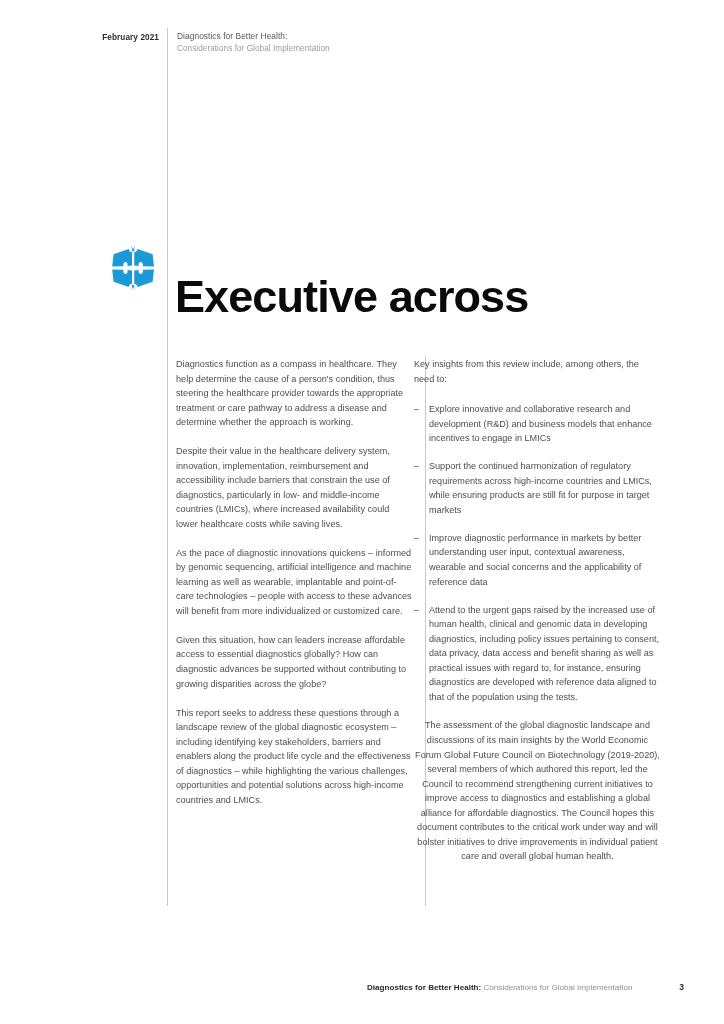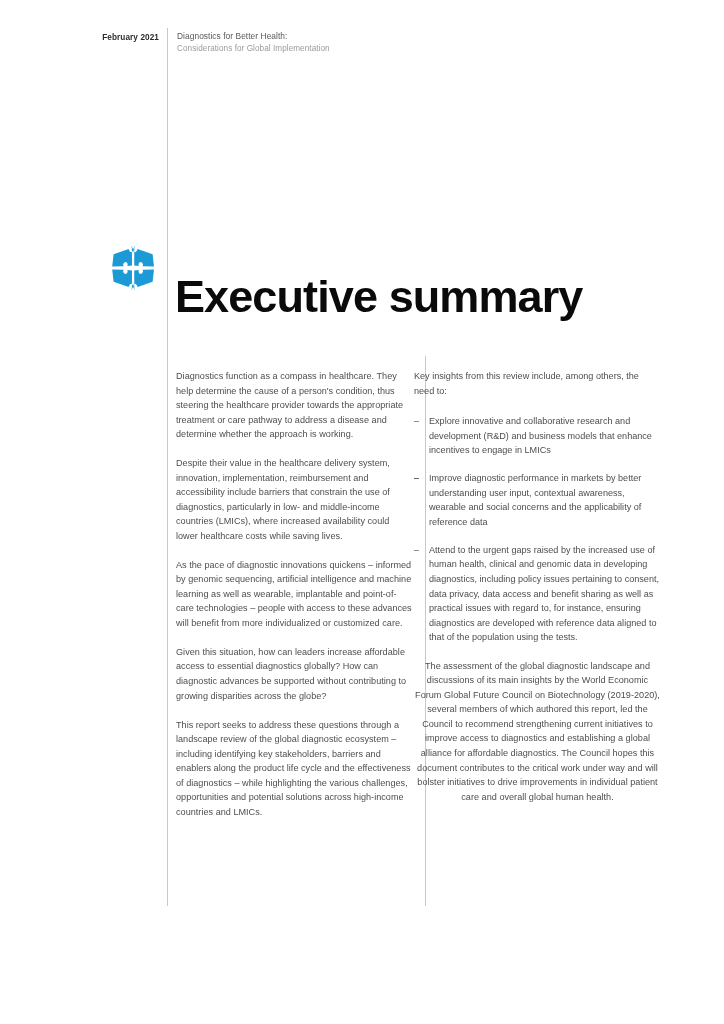--- a/index.html
+++ b/index.html
@@ -92,21 +92,20 @@
     font-weight: bold;
     color: #0a0a0a;
     letter-spacing: -0.9px;
     white-space: nowrap;
   }
 
   
   .col {
     position: absolute;
     top: 357px;
-    margin-top: 12px;
   }
   .col-left  { left: 176px; width: 236px; }
   .col-right { left: 414px; width: 247px; }
 
   .para {
     font-size: 9.1px;
     line-height: 14.55px;
     color: #4d4e50;
     margin: 0 0 14.4px 0;
     letter-spacing: 0.02px;
@@ -192,48 +191,53 @@
 
         <path d="M43.6 10.2 L28.6 5.0 C27.9 7.0 26.6 8.6 25.3 8.1 C24.0 7.6 23.9 5.6 24.6 3.7 L25.9 3.2 L25.3 1.6 L25.2 21.6 L29.8 21.9 C29.3 20.3 29.7 18.6 31.0 18.2 C32.3 17.8 33.6 19.0 34.1 20.6 L33.6 22.3 L45.0 22.5 Z"></path>
 
         <path d="M4.6 37.8 L19.6 43.0 C20.3 41.0 21.6 39.4 22.9 39.9 C24.2 40.4 24.3 42.4 23.6 44.3 L22.3 44.8 L22.9 46.4 L23.0 26.4 L18.4 26.1 C18.9 27.7 18.5 29.4 17.2 29.8 C15.9 30.2 14.6 29.0 14.1 27.4 L14.6 25.7 L3.2 25.5 Z"></path>
 
         <path d="M43.6 37.8 L28.6 43.0 C27.9 41.0 26.6 39.4 25.3 39.9 C24.0 40.4 23.9 42.4 24.6 44.3 L25.9 44.8 L25.3 46.4 L25.2 26.4 L29.8 26.1 C29.3 27.7 29.7 29.4 31.0 29.8 C32.3 30.2 33.6 29.0 34.1 27.4 L33.6 25.7 L45.0 25.5 Z"></path>
       </g>
     </svg>
   </div>
 
-  <h1 class="page-title">Executive summary</h1>
+  <h1 class="page-title">Executive across</h1>
 
   <div class="col col-left">
     <p class="para">Diagnostics function as a compass in healthcare. They help determine the cause of a person's condition, thus steering the healthcare provider towards the appropriate treatment or care pathway to address a disease and determine whether the approach is working.</p>
     <p class="para">Despite their value in the healthcare delivery system, innovation, implementation, reimbursement and accessibility include barriers that constrain the use of diagnostics, particularly in low- and middle-income countries (LMICs), where increased availability could lower healthcare costs while saving lives.</p>
     <p class="para">As the pace of diagnostic innovations quickens – informed by genomic sequencing, artificial intelligence and machine learning as well as wearable, implantable and point-of-care technologies – people with access to these advances will benefit from more individualized or customized care.</p>
     <p class="para">Given this situation, how can leaders increase affordable access to essential diagnostics globally? How can diagnostic advances be supported without contributing to growing disparities across the globe?</p>
     <p class="para">This report seeks to address these questions through a landscape review of the global diagnostic ecosystem – including identifying key stakeholders, barriers and enablers along the product life cycle and the effectiveness of diagnostics – while highlighting the various challenges, opportunities and potential solutions across high-income countries and LMICs.</p>
   </div>
 
   <div class="col col-right">
     <p class="intro">Key insights from this review include, among others, the need to:</p>
 
     <ul class="bullets">
       <li class="bullet">
         <span class="dash">–</span>
         <span>Explore innovative and collaborative research and development (R&amp;D) and business models that enhance incentives to engage in LMICs</span>
       </li>
       <li class="bullet">
         <span class="dash">–</span>
+        <span>Support the continued harmonization of regulatory requirements across high-income countries and LMICs, while ensuring products are still fit for purpose in target markets</span>
       </li>
       <li class="bullet">
         <span class="dash">–</span>
         <span>Improve diagnostic performance in markets by better understanding user input, contextual awareness, wearable and social concerns and the applicability of reference data</span>
       </li>
       <li class="bullet">
         <span class="dash">–</span>
         <span>Attend to the urgent gaps raised by the increased use of human health, clinical and genomic data in developing diagnostics, including policy issues pertaining to consent, data privacy, data access and benefit sharing as well as practical issues with regard to, for instance, ensuring diagnostics are developed with reference data aligned to that of the population using the tests.</span>
       </li>
     </ul>
 
     <p class="para closing">The assessment of the global diagnostic landscape and discussions of its main insights by the World Economic Forum Global Future Council on Biotechnology (2019-2020), several members of which authored this report, led the Council to recommend strengthening current initiatives to improve access to diagnostics and establishing a global alliance for affordable diagnostics. The Council hopes this document contributes to the critical work under way and will bolster initiatives to drive improvements in individual patient care and overall global human health.</p>
   </div>
 
+  <div class="footer">
+    <span class="footer-strong">Diagnostics for Better Health:</span><span class="footer-rest"> Considerations for Global Implementation</span>
+    <span class="footer-page">3</span>
+  </div>
 
 </div>
 
 </body></html>

